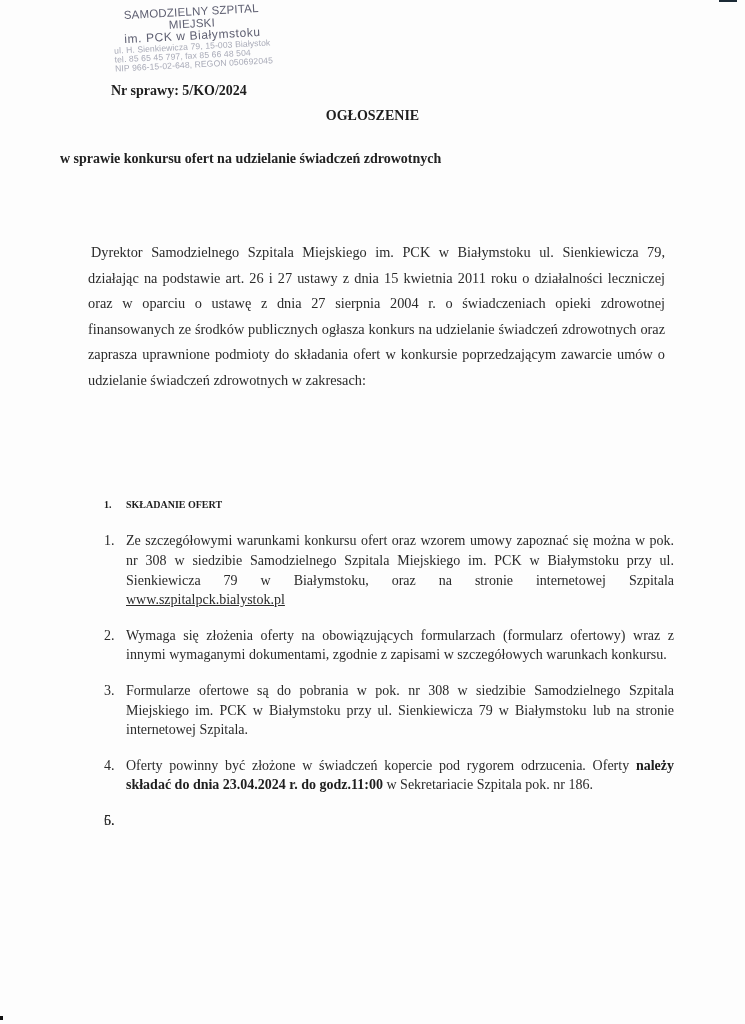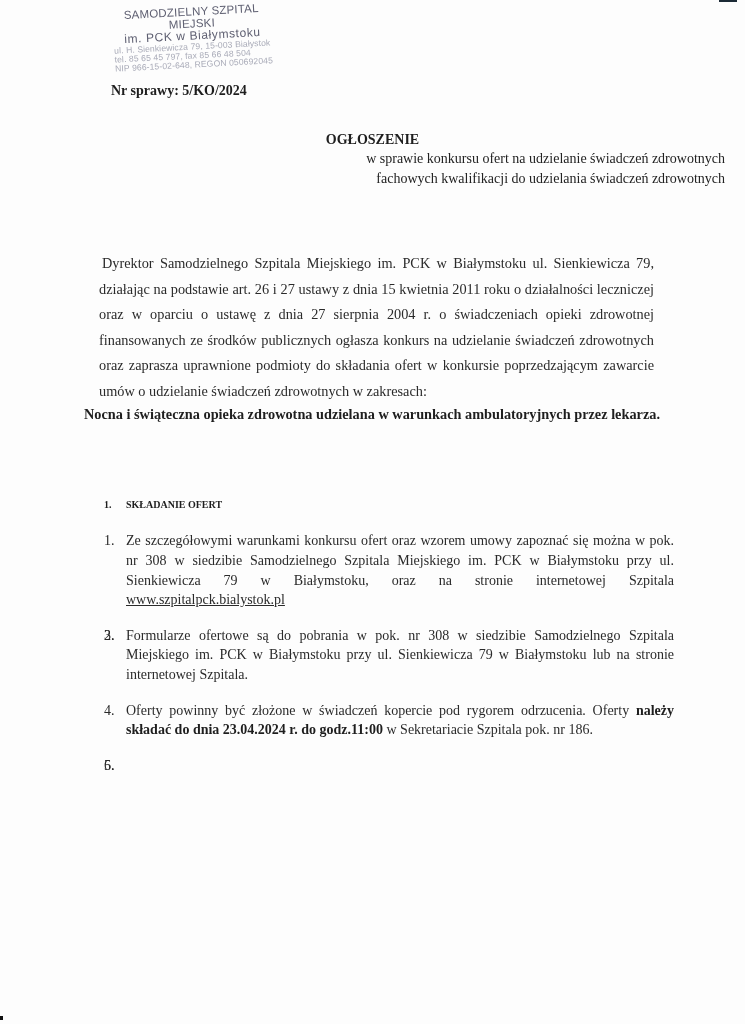--- a/index.html
+++ b/index.html
@@ -55,47 +55,47 @@
     position: absolute;
     left: 111px;
     top: 83px;
     font-size: 14px;
     font-weight: bold;
     color: #1e1e1e;
   }
   .title {
     position: absolute;
     left: 0; width: 745px;
-    top: 132px;
+    top: 108px;
     text-align: center;
     font-size: 14px;
     font-weight: bold;
     color: #1e1e1e;
   }
   .subtitle {
     position: absolute;
     left: 60px; width: 665px;
     top: 149px;
-    text-align: right;
-    font-size: 14px;
-    font-weight: normal;
+    text-align: left;
+    font-size: 14px;
+    font-weight: bold;
     line-height: 19.5px;
     color: #222;
   }
   .intro {
     position: absolute;
     left: 84px;
     width: 585px;
     top: 236px;
     font-size: 14.3px;
     line-height: 25.5px;
     text-align: justify;
     color: #2a2a2a;
   }
-  .intro p { margin: 15px; }
+  .intro p { margin: 4px; }
   .scope {
     position: absolute;
     left: 84px;
     width: 590px;
     top: 402px;
     font-size: 14.3px;
     font-weight: bold;
     line-height: 25px;
     text-align: justify;
     color: #1e1e1e;
@@ -152,40 +152,39 @@
     <div class="s4">tel. 85 65 45 797, fax 85 66 48 504</div>
     <div class="s5">NIP 966-15-02-648, REGON 050692045</div>
   </div>
 
   <div class="case-number">Nr sprawy: 5/KO/2024</div>
 
   <div class="title">OGŁOSZENIE</div>
 
   <div class="subtitle">
     <div>w sprawie konkursu ofert na udzielanie świadczeń zdrowotnych</div>
-    <div>fachowych kwalifikacji do udzielania świadczeń zdrowotnych</div>
   </div>
 
   <div class="intro">
     <p style="text-indent:3px;">Dyrektor Samodzielnego Szpitala Miejskiego im. PCK w Białymstoku ul. Sienkiewicza 79, działając na podstawie art. 26 i 27 ustawy z dnia 15 kwietnia 2011 roku o działalności leczniczej oraz w oparciu o ustawę z dnia 27 sierpnia 2004 r. o świadczeniach opieki zdrowotnej finansowanych ze środków publicznych  ogłasza konkurs na udzielanie świadczeń zdrowotnych oraz zaprasza uprawnione podmioty do składania ofert  w konkursie poprzedzającym zawarcie umów o udzielanie świadczeń zdrowotnych w zakresach:</p>
   </div>
 
-  <div class="scope">Nocna i świąteczna opieka zdrowotna udzielana w warunkach ambulatoryjnych przez lekarza.</div>
 
   <div class="section-heading">
     <span class="num">1.</span><span>SKŁADANIE OFERT</span>
   </div>
 
   <ol class="list">
     <li>
       <span class="num">1.</span>
       <span>Ze szczegółowymi warunkami konkursu ofert oraz wzorem umowy zapoznać się można w pok. nr 308 w siedzibie Samodzielnego Szpitala Miejskiego im. PCK w Białymstoku przy ul. Sienkiewicza 79 w Białymstoku, oraz na stronie internetowej Szpitala </span><a href="#">www.szpitalpck.bialystok.pl</a>
     </li>
     <li>
       <span class="num">2.</span>
+      <span>Wymaga się złożenia oferty na obowiązujących formularzach (formularz ofertowy) wraz z innymi wymaganymi dokumentami, zgodnie z zapisami w szczegółowych warunkach konkursu.</span>
     </li>
     <li>
       <span class="num">3.</span>
       <span>Formularze ofertowe są do pobrania w pok. nr 308 w siedzibie Samodzielnego Szpitala Miejskiego im. PCK w Białymstoku przy ul. Sienkiewicza 79 w Białymstoku lub na stronie internetowej Szpitala.</span>
     </li>
     <li>
       <span class="num">4.</span>
       <span>Oferty powinny być złożone w świadczeń kopercie pod rygorem odrzucenia. Oferty </span><b>należy składać do dnia 23.04.2024 r. do godz.11:00</b><span> w Sekretariacie Szpitala pok. nr 186.</span>
     </li>
     <li>

